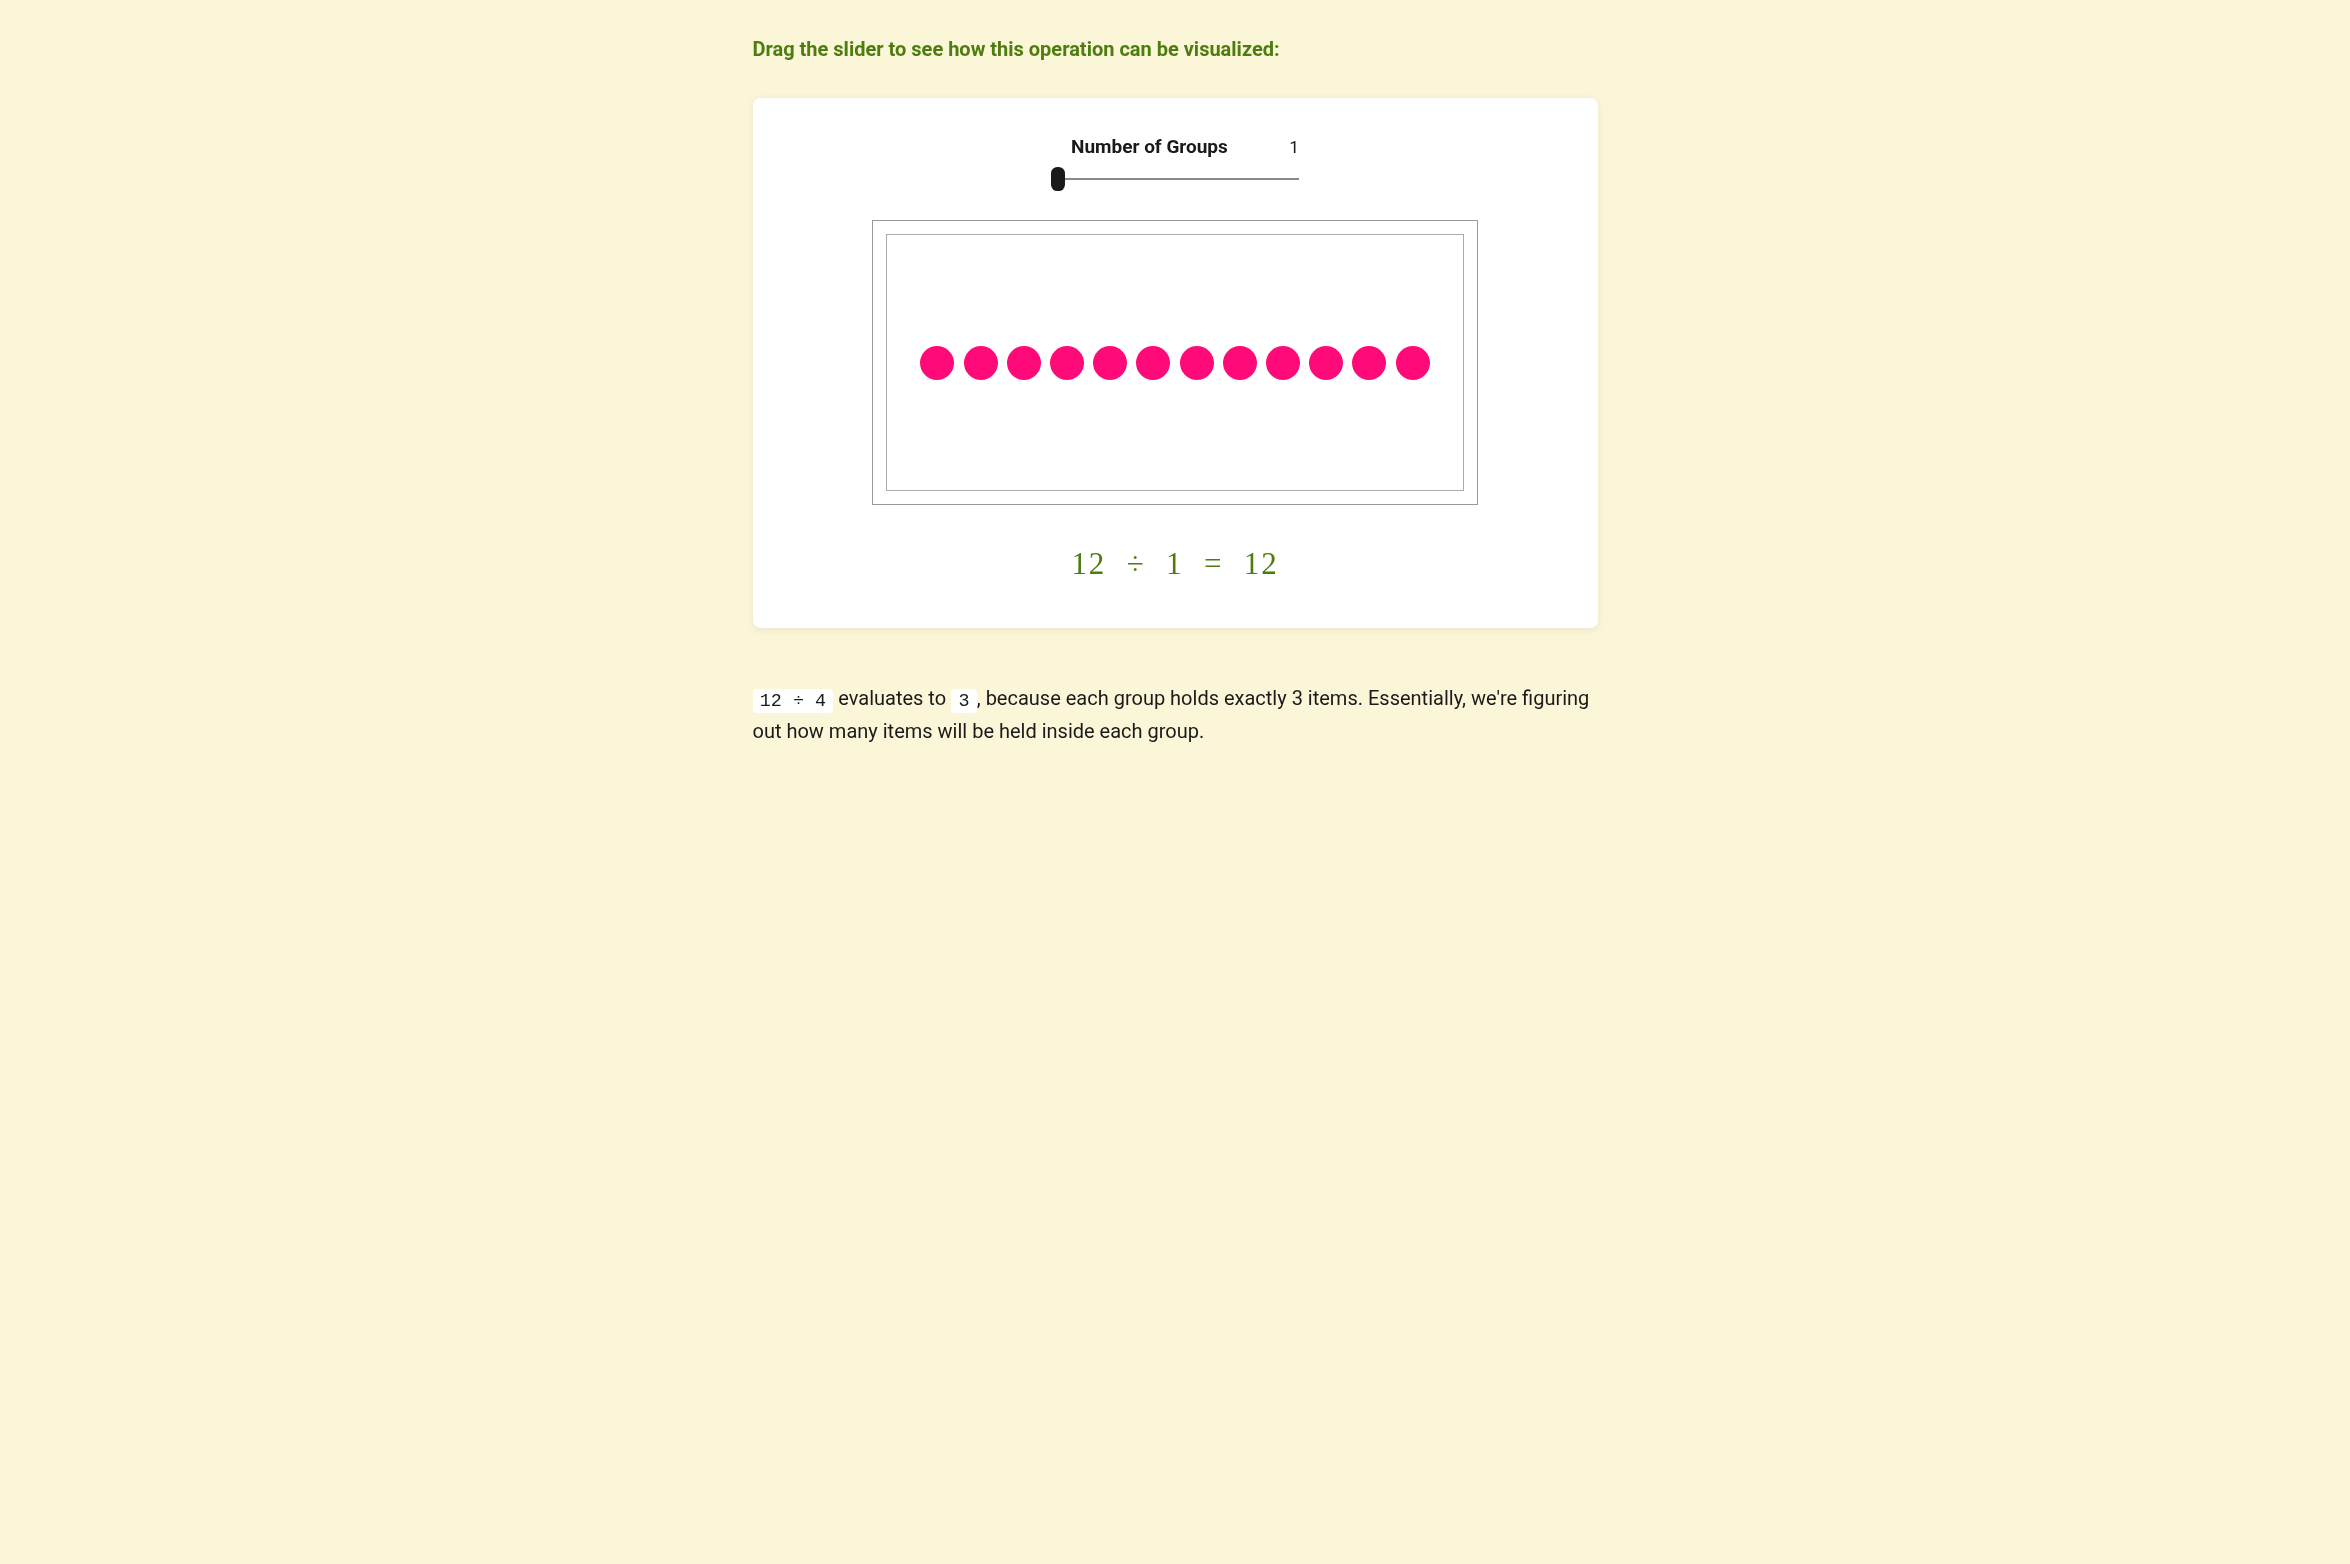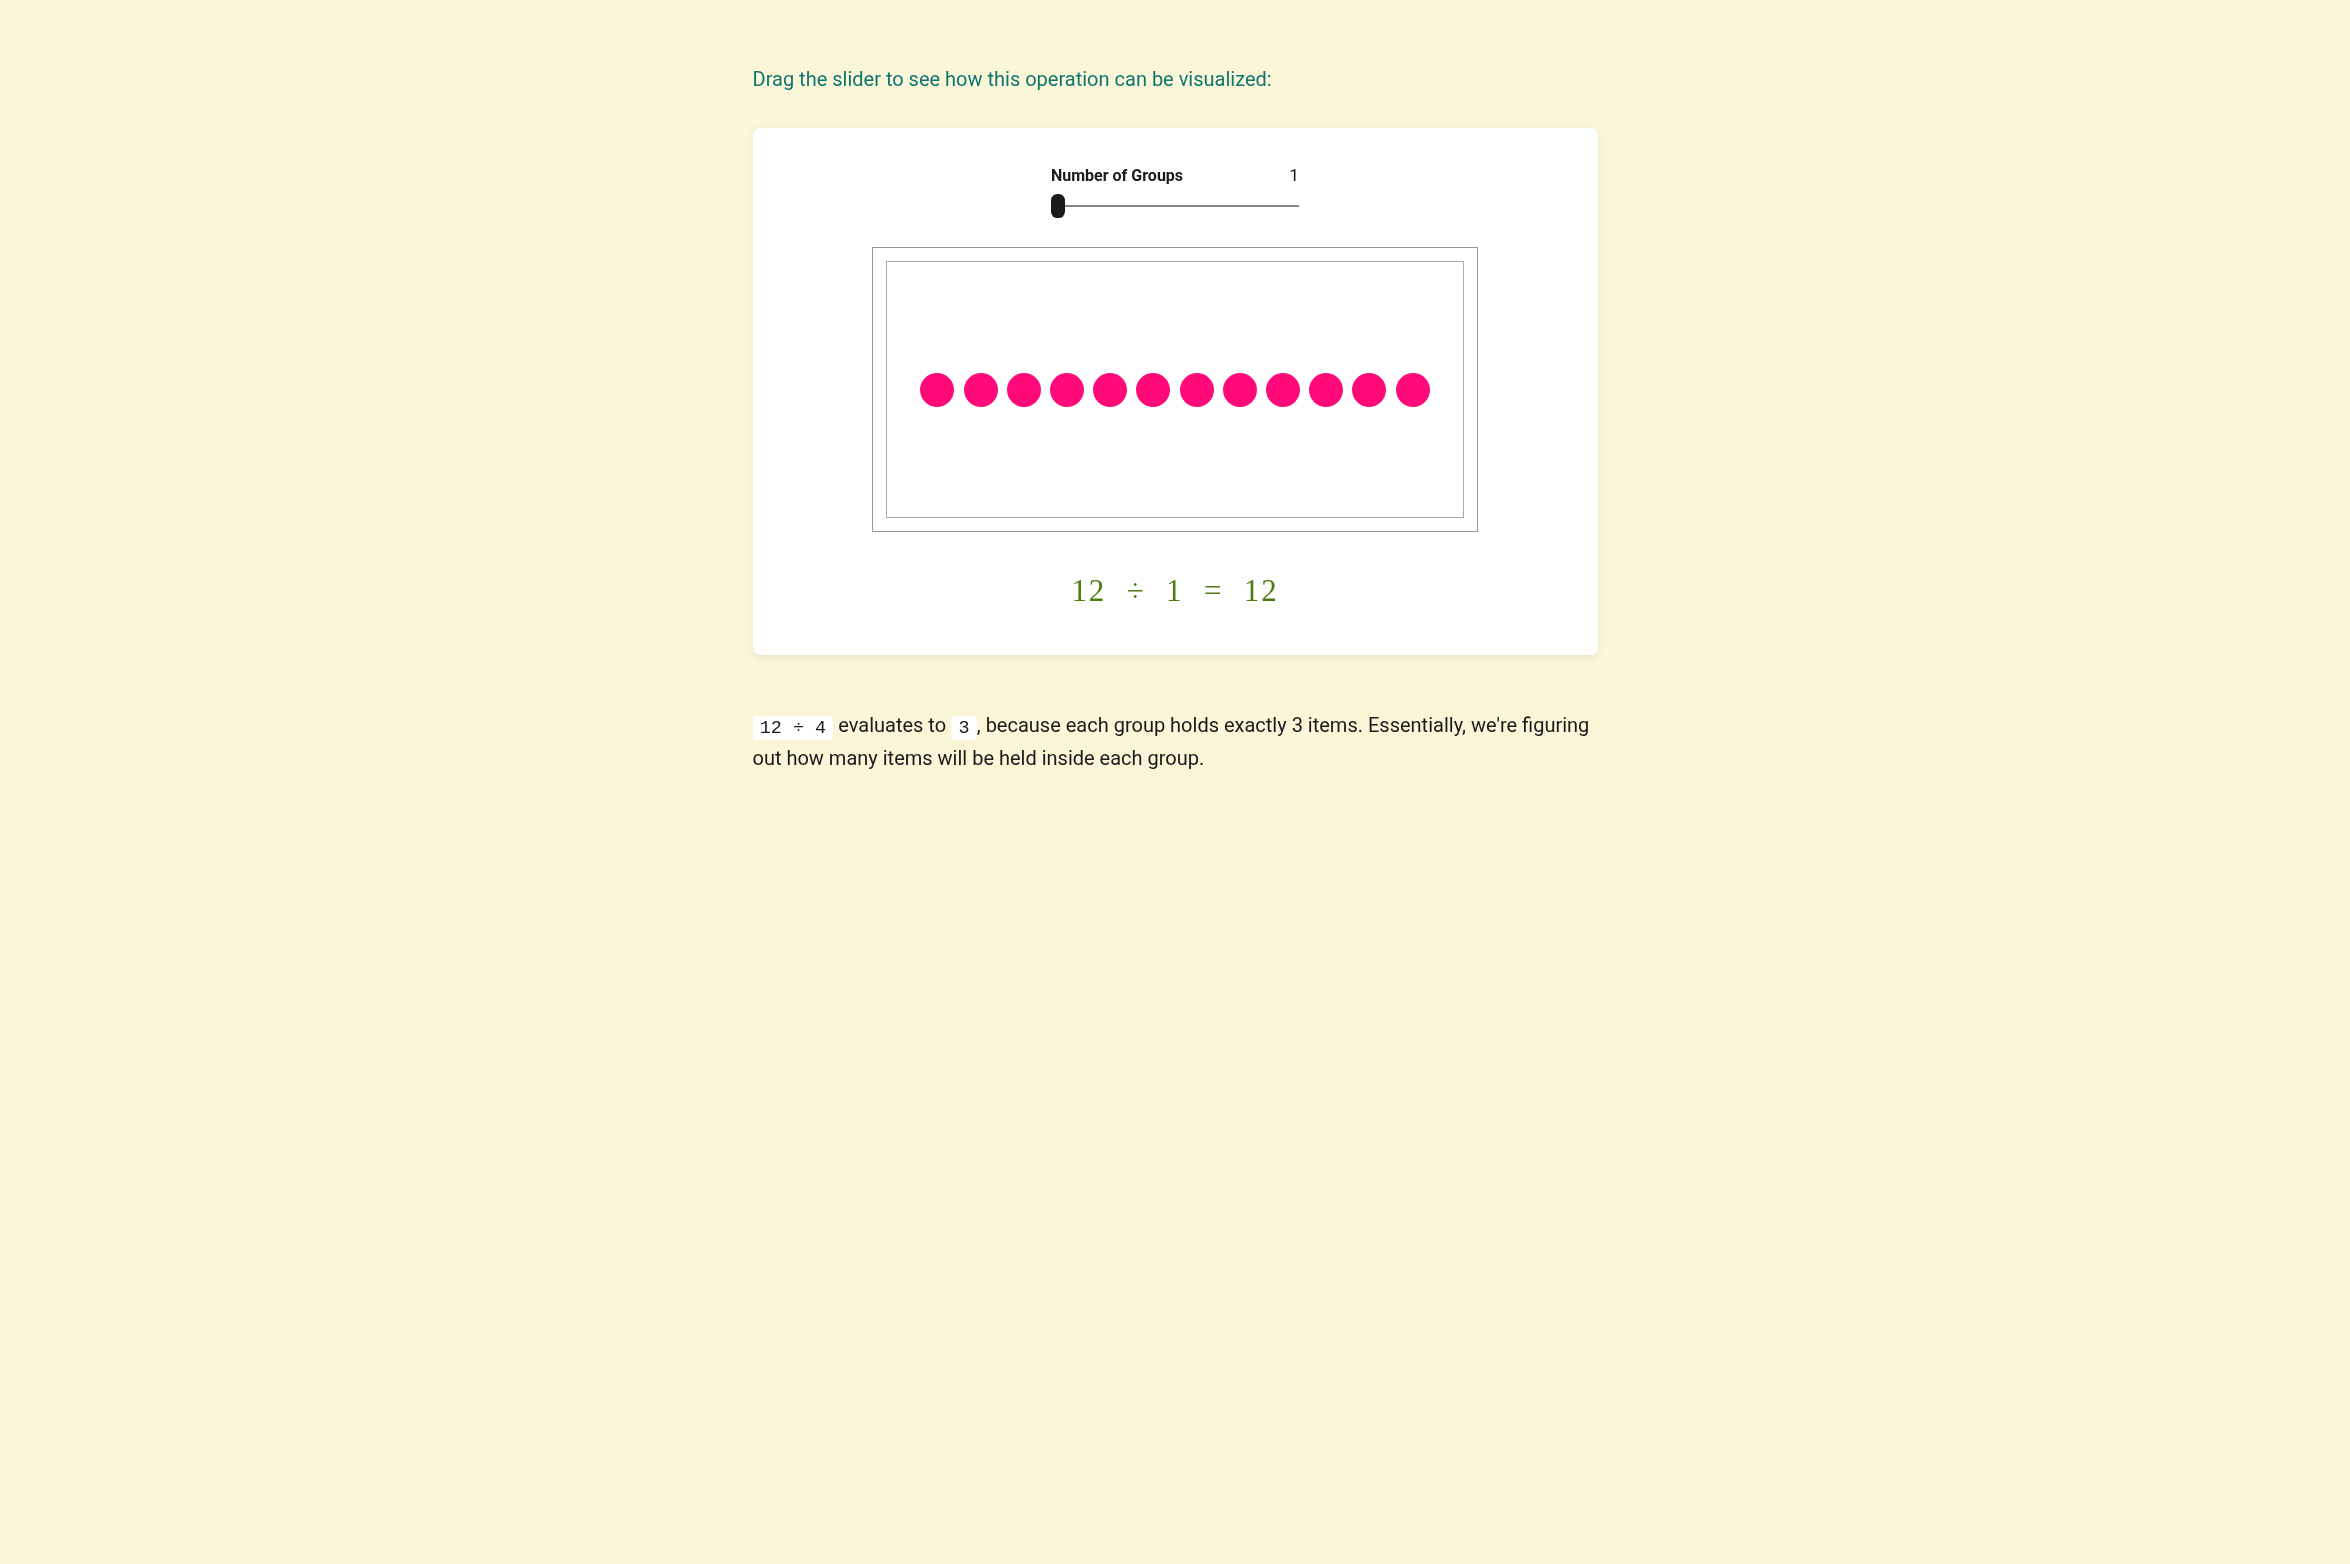--- a/index.html
+++ b/index.html
@@ -23,24 +23,23 @@
     
     .intro-text {
       font-size: 20px;
       line-height: 1.55;
       color: #1a1a1a;
       margin-bottom: 26px;
     }
     
     .instruction-text {
       font-size: 20px;
-      font-weight: 400;
-      color: #0f766e;
+      font-weight: 700;
+      color: #4d7c0f;
       margin-bottom: 37px;
-      margin-top: 30px;
     }
     
     .widget-card {
       background-color: #ffffff;
       border-radius: 7.3px;
       box-shadow: 0 1.8px 7.3px rgba(0,0,0,0.08);
       padding: 37px 27.5px 46px 27.5px;
       margin-bottom: 55px;
     }
     
@@ -53,23 +52,24 @@
     
     .slider-header {
       display: flex;
       justify-content: space-between;
       align-items: baseline;
       width: 248px;
       margin-bottom: 7.3px;
     }
     
     .slider-label {
-      font-size: 16px;
+      font-size: 19px;
       font-weight: 700;
       color: #1a1a1a;
+      margin-left: 20px;
     }
     
     .slider-value {
       font-size: 17.4px;
       font-weight: 400;
       color: #1a1a1a;
     }
     
     .slider-track {
       width: 248px;

